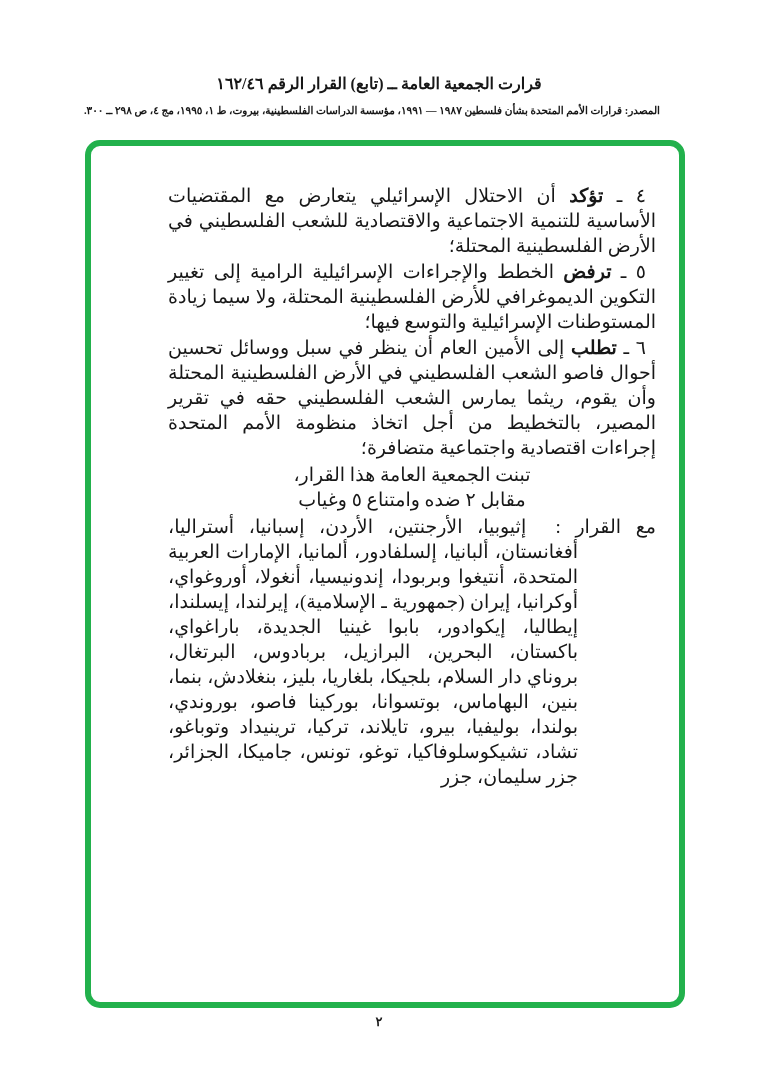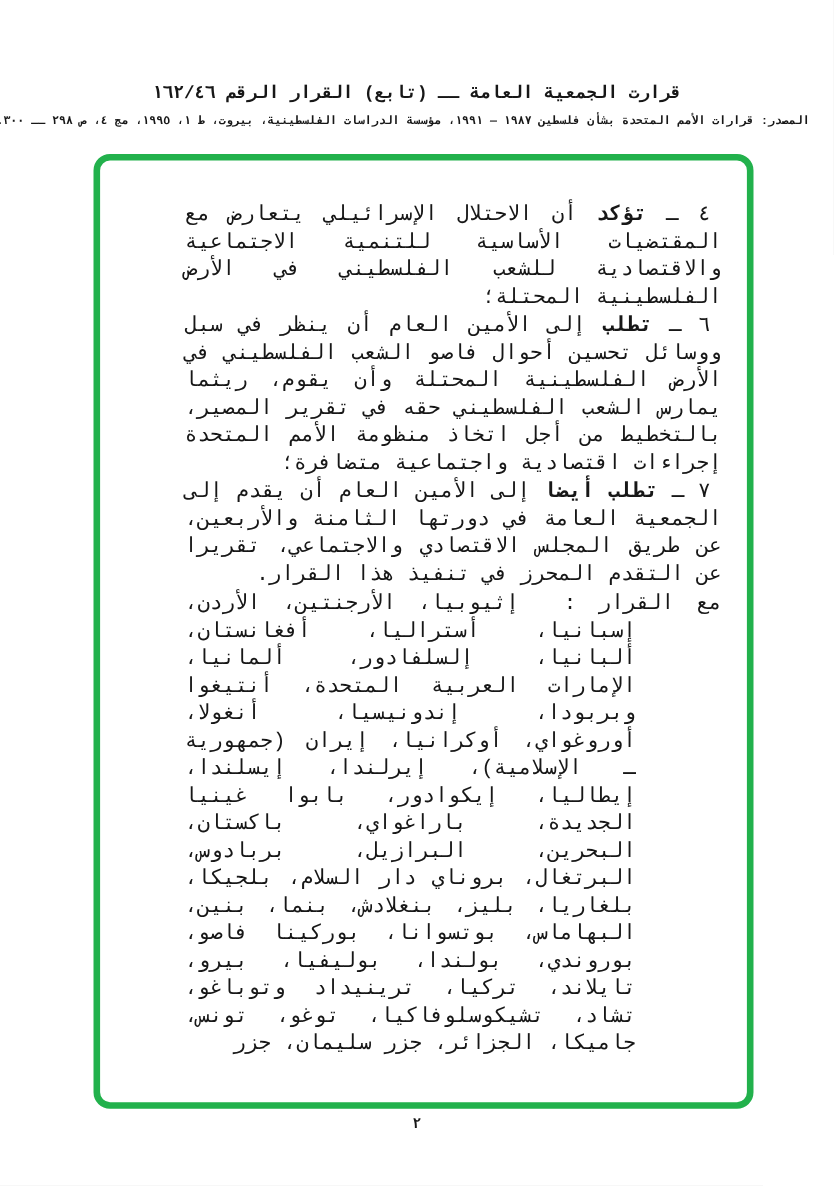--- a/index.html
+++ b/index.html
@@ -1,21 +1,21 @@
 <!DOCTYPE html>
 <html lang="ar"><head>
 <meta charset="utf-8">
 <style>
   * { margin:0; padding:0; box-sizing:border-box; }
   html,body { background:#e9e9e9; }
   .page {
     position:relative;
     width:758px; height:1078px;
     background:#ffffff;
-    font-family:Liberation Mono, monospace;
+    font-family:Liberation Serif, serif;
     color:#171717;
     overflow:hidden;
     margin:0 auto;
   }
   .header-title {
     position:absolute; top:74px; left:0; right:0;
     direction:rtl; text-align:center;
     font-size:16px; font-weight:bold;
     letter-spacing:0;
   }
@@ -66,26 +66,28 @@
   <div class="header-title">قرارت الجمعية العامة ــ (تابع) القرار الرقم ١٦٢/٤٦</div>
 
   <div class="source-line">المصدر: قرارات الأمم المتحدة بشأن فلسطين ١٩٨٧ — ١٩٩١، مؤسسة الدراسات الفلسطينية، بيروت، ط ١، ١٩٩٥، مج ٤، ص ٢٩٨ ــ ٣٠٠.</div>
 
   <div class="green-box"></div>
 
   <div class="content">
 
     <p class="para"><span>٤</span> <span>ـ</span> <span class="lead">تؤكد</span> <span>أن الاحتلال الإسرائيلي يتعارض مع المقتضيات الأساسية للتنمية الاجتماعية والاقتصادية للشعب الفلسطيني في الأرض الفلسطينية المحتلة؛</span></p>
 
+    <p class="para"><span>٥</span> <span>ـ</span> <span class="lead">ترفض</span> <span>الخطط والإجراءات الإسرائيلية الرامية إلى تغيير التكوين الديموغرافي للأرض الفلسطينية المحتلة، ولا سيما زيادة المستوطنات الإسرائيلية والتوسع فيها؛</span></p>
 
     <p class="para"><span>٦</span> <span>ـ</span> <span class="lead">تطلب</span> <span>إلى الأمين العام أن ينظر في سبل ووسائل تحسين أحوال فاصو الشعب الفلسطيني في الأرض الفلسطينية المحتلة وأن يقوم، ريثما يمارس الشعب الفلسطيني حقه في تقرير المصير، بالتخطيط من أجل اتخاذ منظومة الأمم المتحدة إجراءات اقتصادية واجتماعية متضافرة؛</span></p>
 
-    <p class="para"><span>٧</span> <span>ـ</span> <span class="lead">تطلب أيضا</span> <span>إلى الأمين العام أن يقدم إلى الجمعية العامة في دورتها الثامنة والأربعين، عن طريق المجلس الاقتصادي والاجتماعي، تقريرا عن التقدم المحرز في تنفيذ هذا القرار.</span></p>
 
     <div class="adoption">
+      <div class="adoption-line">تبنت الجمعية العامة هذا القرار،</div>
+      <div class="adoption-line">مقابل ٢ ضده وامتناع ٥ وغياب</div>
     </div>
 
     <p class="vote-block"><span class="vote-label">مع القرار :  </span><span>إثيوبيا، الأرجنتين، الأردن، إسبانيا، أستراليا، أفغانستان، ألبانيا، إلسلفادور، ألمانيا، الإمارات العربية المتحدة، أنتيغوا وبربودا، إندونيسيا، أنغولا، أوروغواي، أوكرانيا، إيران (جمهورية ـ الإسلامية)، إيرلندا، إيسلندا، إيطاليا، إيكوادور، بابوا غينيا الجديدة، باراغواي، باكستان، البحرين، البرازيل، بربادوس، البرتغال، بروناي دار السلام، بلجيكا، بلغاريا، بليز، بنغلادش، بنما، بنين، البهاماس، بوتسوانا، بوركينا فاصو، بوروندي، بولندا، بوليفيا، بيرو، تايلاند، تركيا، ترينيداد وتوباغو، تشاد، تشيكوسلوفاكيا، توغو، تونس، جاميكا، الجزائر، جزر سليمان، جزر</span></p>
 
   </div>
 
   <div class="page-number">٢</div>
 
 </div>
 

